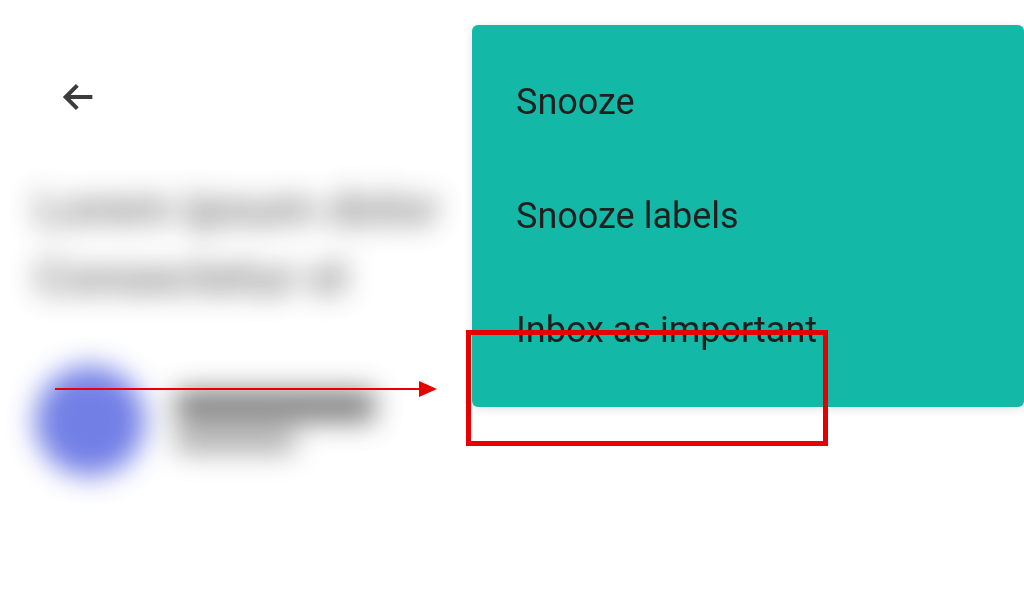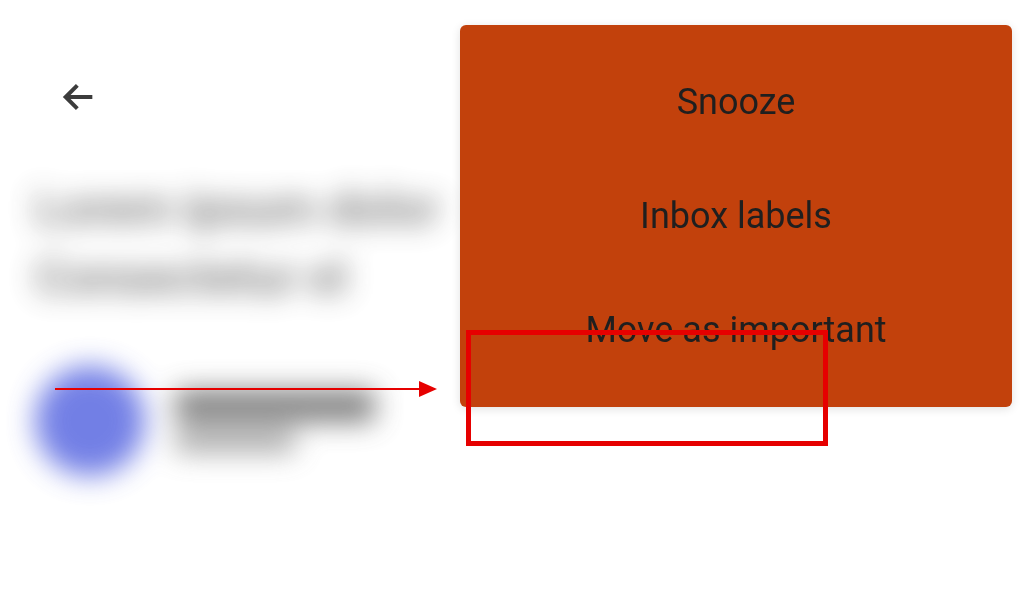--- a/index.html
+++ b/index.html
@@ -79,27 +79,26 @@
       font-size: 24px;
       color: #777;
       width: 120px;
       height: 22px;
       background: #888;
       border-radius: 4px;
     }
     .dropdown-menu {
       position: absolute;
       top: 25px;
-      left: 460px;
+      left: 472px;
       width: 552px;
-      background: #c2410c;
+      background: #14b8a6;
       border-radius: 6px;
       box-shadow: 0 2px 10px rgba(0,0,0,0.12);
       padding: 20px 0;
-      text-align: center;
     }
     .menu-item {
       padding: 36px 44px;
       font-size: 36px;
       color: #1f1f1f;
       cursor: pointer;
       font-weight: 400;
     }
     .highlight-box {
       position: absolute;
@@ -152,18 +151,18 @@
     <div class="blurred-avatar"></div>
     <div class="blurred-sender">
       <div class="blurred-sender-name"></div>
       <div class="blurred-sender-sub"></div>
     </div>
   </div>
 </div>
 
 <div class="dropdown-menu">
   <div class="menu-item">Snooze</div>
-  <div class="menu-item">Inbox labels</div>
-  <div class="menu-item">Move as important</div>
+  <div class="menu-item">Snooze labels</div>
+  <div class="menu-item">Inbox as important</div>
 </div>
 
 <div class="highlight-box"></div>
 <div class="annotation-arrow"></div>
 
 </body></html>

